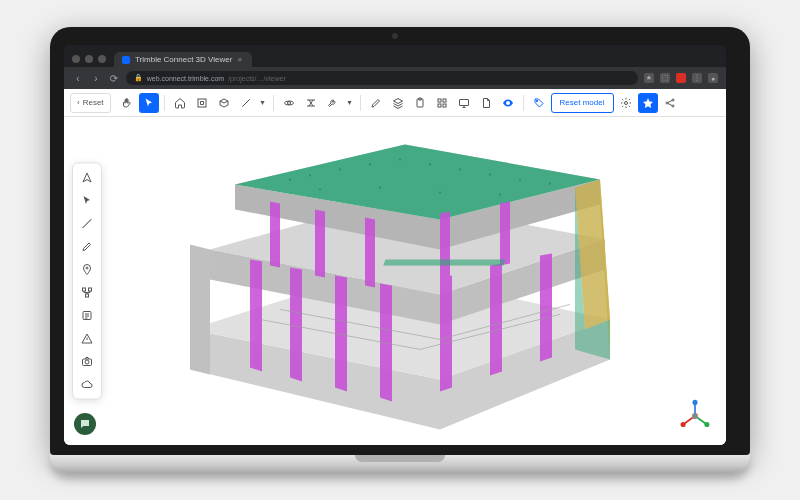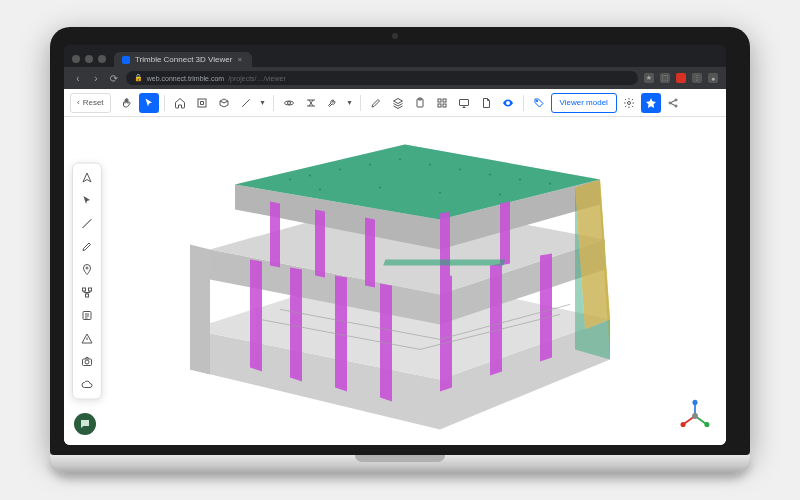--- a/index.html
+++ b/index.html
@@ -281,21 +281,21 @@
               </svg>
             </div>
           <div class="sep"></div>
           <div class="tbtn blue">
               <svg viewBox="0 0 24 24" fill="none" stroke="currentColor" stroke-width="2">
                 <path d="M4 4h7l9 9-7 7-9-9z"></path>
                 <circle cx="8" cy="8" r="1.5" fill="currentColor"></circle>
               </svg>
             </div>
           <div class="resetbtn">
-            <span>Viewer model</span>
+            <span>Reset model</span>
           </div>
           <div class="tbtn">
               <svg viewBox="0 0 24 24" fill="none" stroke="currentColor" stroke-width="2">
                 <circle cx="12" cy="12" r="3"></circle>
                 <path d="M12 2v3M12 19v3M4.2 4.2l2.1 2.1M17.7 17.7l2.1 2.1M2 12h3M19 12h3M4.2 19.8l2.1-2.1M17.7 6.3l2.1-2.1"></path>
               </svg>
             </div>
           <div class="starbtn">
               <svg width="12" height="12" viewBox="0 0 24 24" fill="#fff">
                 <path d="M12 2l2.6 6.6L22 10l-5 4.7L18.2 22 12 18.3 5.8 22 7 14.7 2 10l7.4-1.4z"></path>

